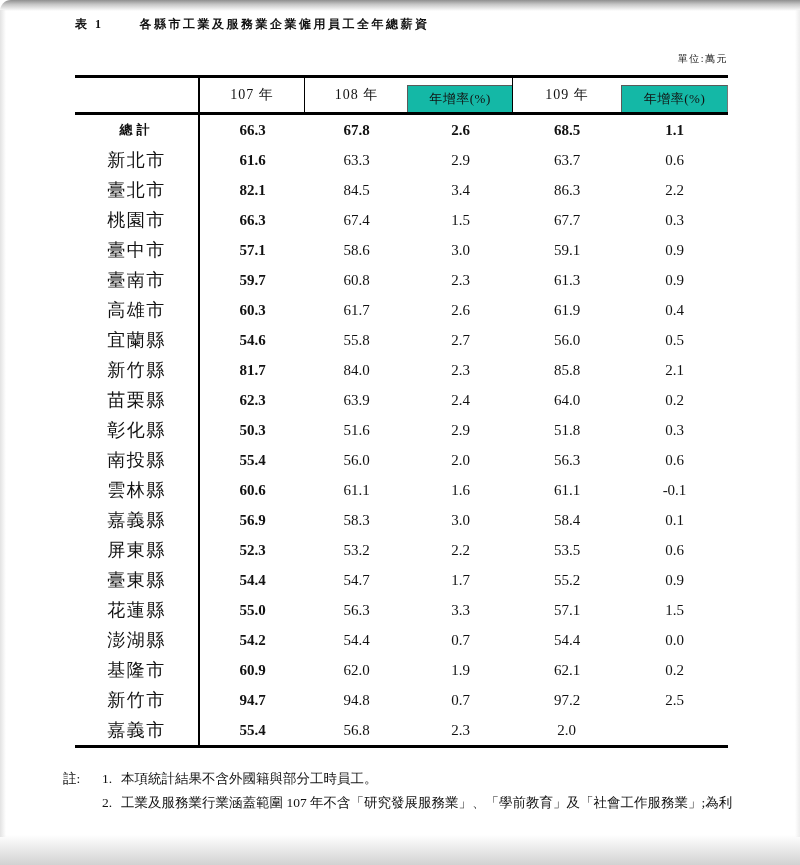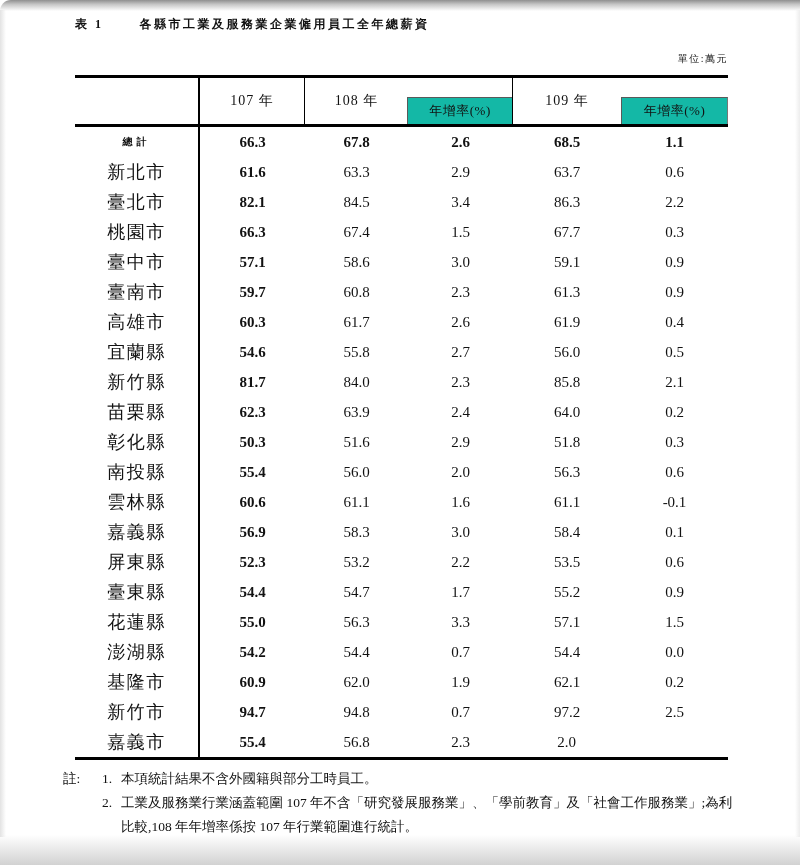--- a/index.html
+++ b/index.html
@@ -47,21 +47,21 @@
     top: 52px; right: 72px;
     font-size: 10px; letter-spacing: 1.5px;
   }
 
   .stat-table {
     position: absolute;
     left: 75px; top: 75px; width: 653px;
   }
   .thead {
     display: flex;
-    height: 52px;
+    height: 40px;
     box-sizing: border-box;
     border-top: 3px solid #000;
     border-bottom: 3px solid #000;
     text-align: center;
   }
   .th {
     box-sizing: border-box;
     display: flex; align-items: center; justify-content: center;
     font-size: 14px; letter-spacing: 1px;
   }
@@ -103,21 +103,21 @@
     box-sizing: border-box;
     display: flex; align-items: center; justify-content: center;
     font-size: 15px;
   }
   .w1 { width: 105px; font-weight: bold; }
   .w2 { width: 103px; }
   .w3 { width: 105px; }
   .w4 { width: 108px; }
   .w5 { width: 107px; }
   .trow.bold .num { font-weight: bold; }
-  .trow.bold .rlabel { font-weight: bold; letter-spacing: 4px; font-size: 10px; font-family: Liberation Serif, serif; }
+  .trow.bold .rlabel { font-weight: bold; letter-spacing: 4px; font-size: 13px; font-family: Liberation Serif, serif; }
 
   .notes {
     position: absolute;
     left: 63px; top: 767px; width: 690px;
     font-size: 13.5px; line-height: 24px;
   }
   .note { display: flex; }
   .note-label { width: 39px; flex: none; }
   .note-spacer { width: 39px; flex: none; }
   .note-num { width: 19px; flex: none; }
@@ -350,18 +350,17 @@
       <span class="note-num">1.</span>
       <div class="note-text">
         <div>本項統計結果不含外國籍與部分工時員工。</div>
       </div>
     </div>
     <div class="note">
       <span class="note-spacer"></span>
       <span class="note-num">2.</span>
       <div class="note-text">
         <div>工業及服務業行業涵蓋範圍 107 年不含「研究發展服務業」、「學前教育」及「社會工作服務業」;為利</div>
-        <div>比較,108 年年增率係按 107 年行業範圍進行統計。</div>
       </div>
     </div>
   </div>
 
 </div>
 
 </body></html>

